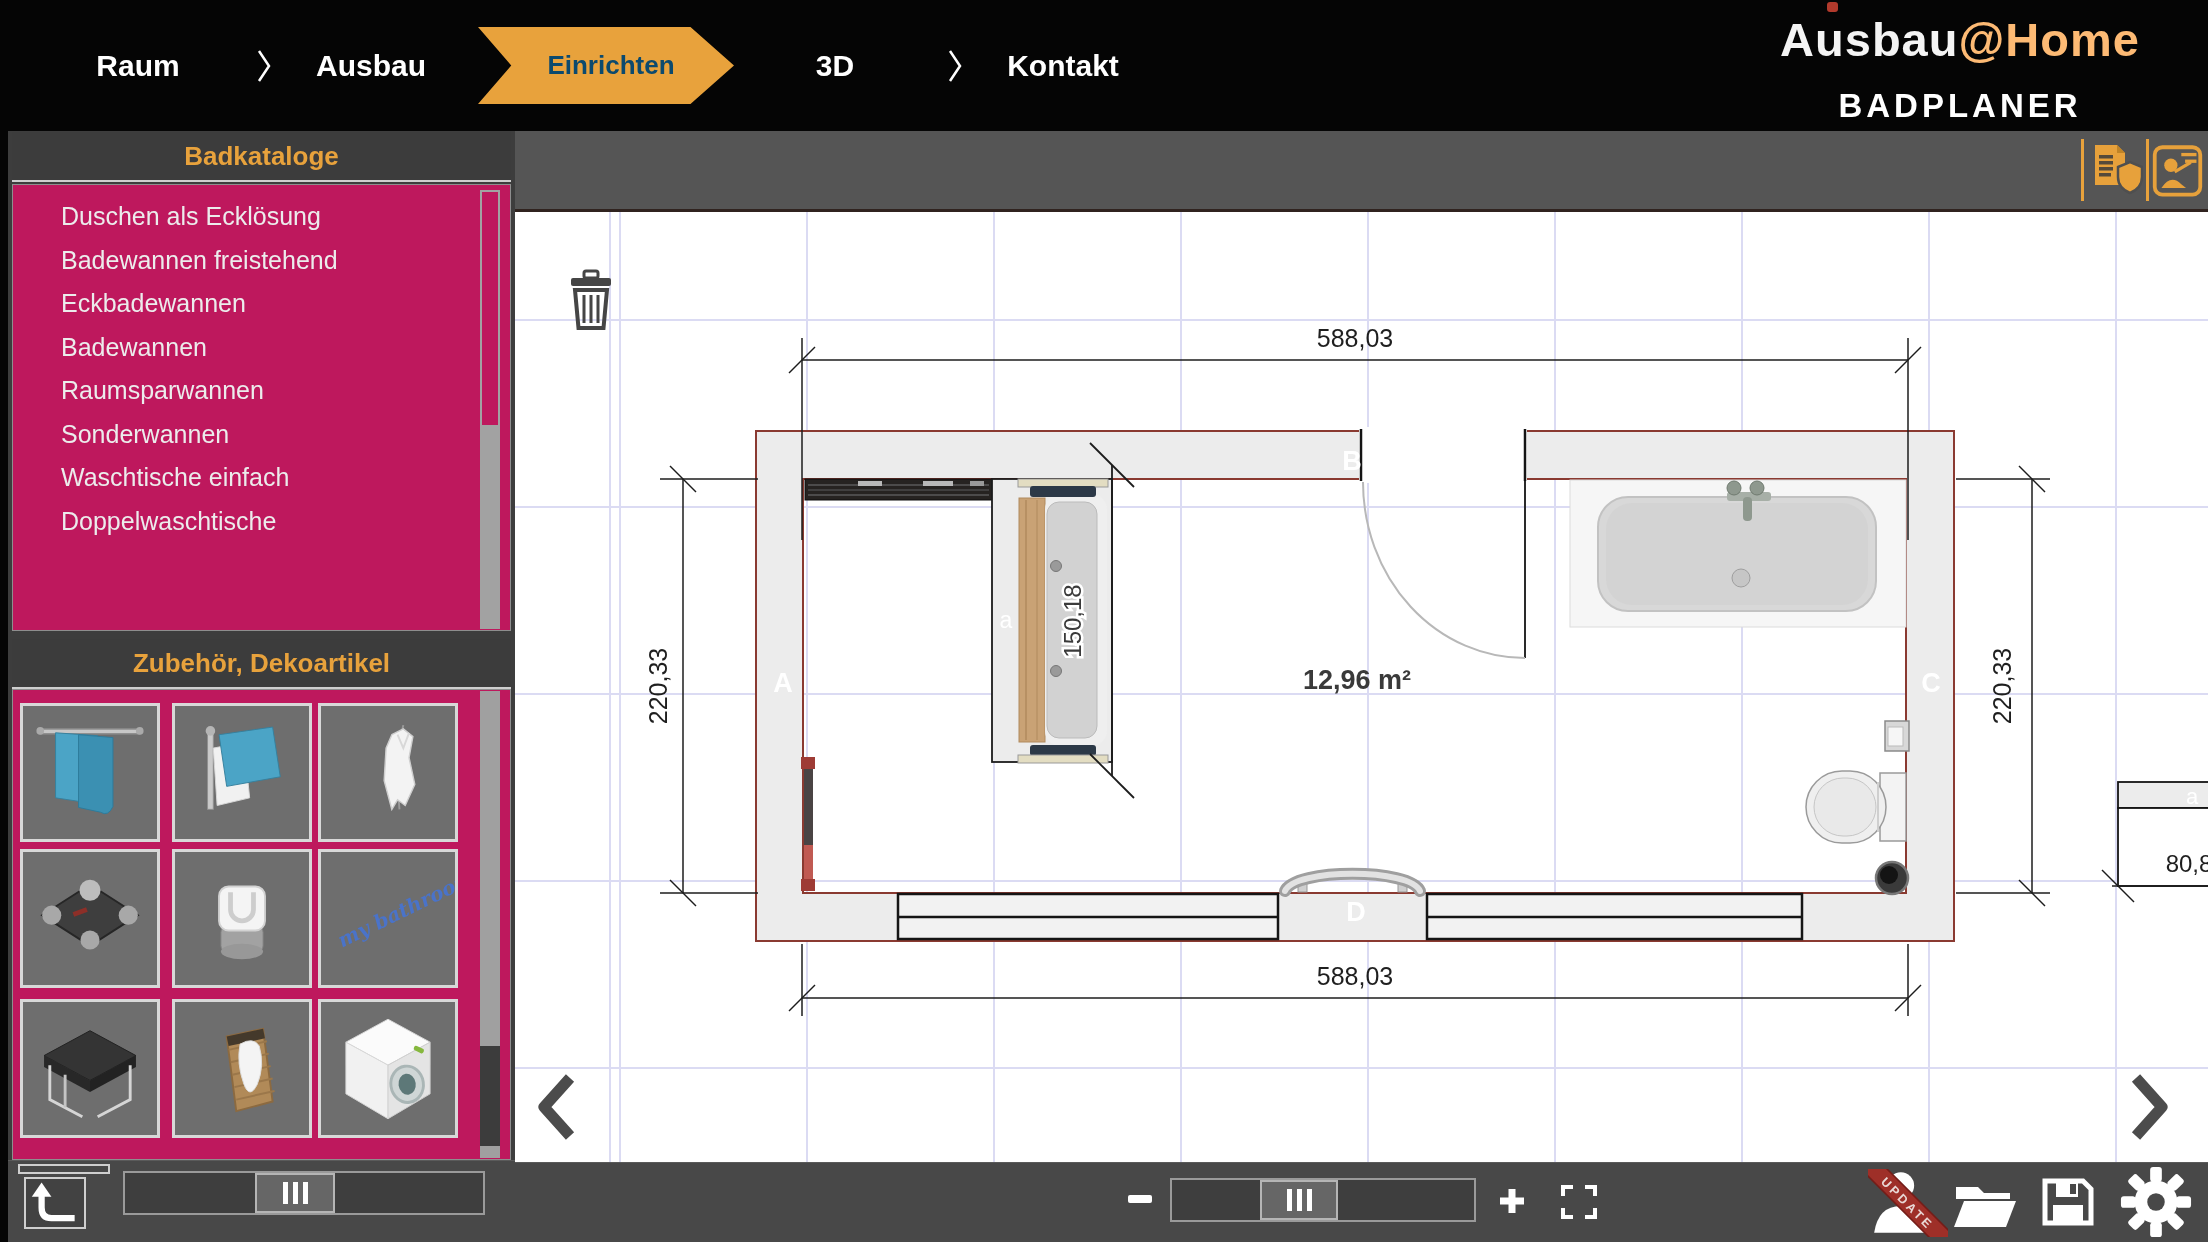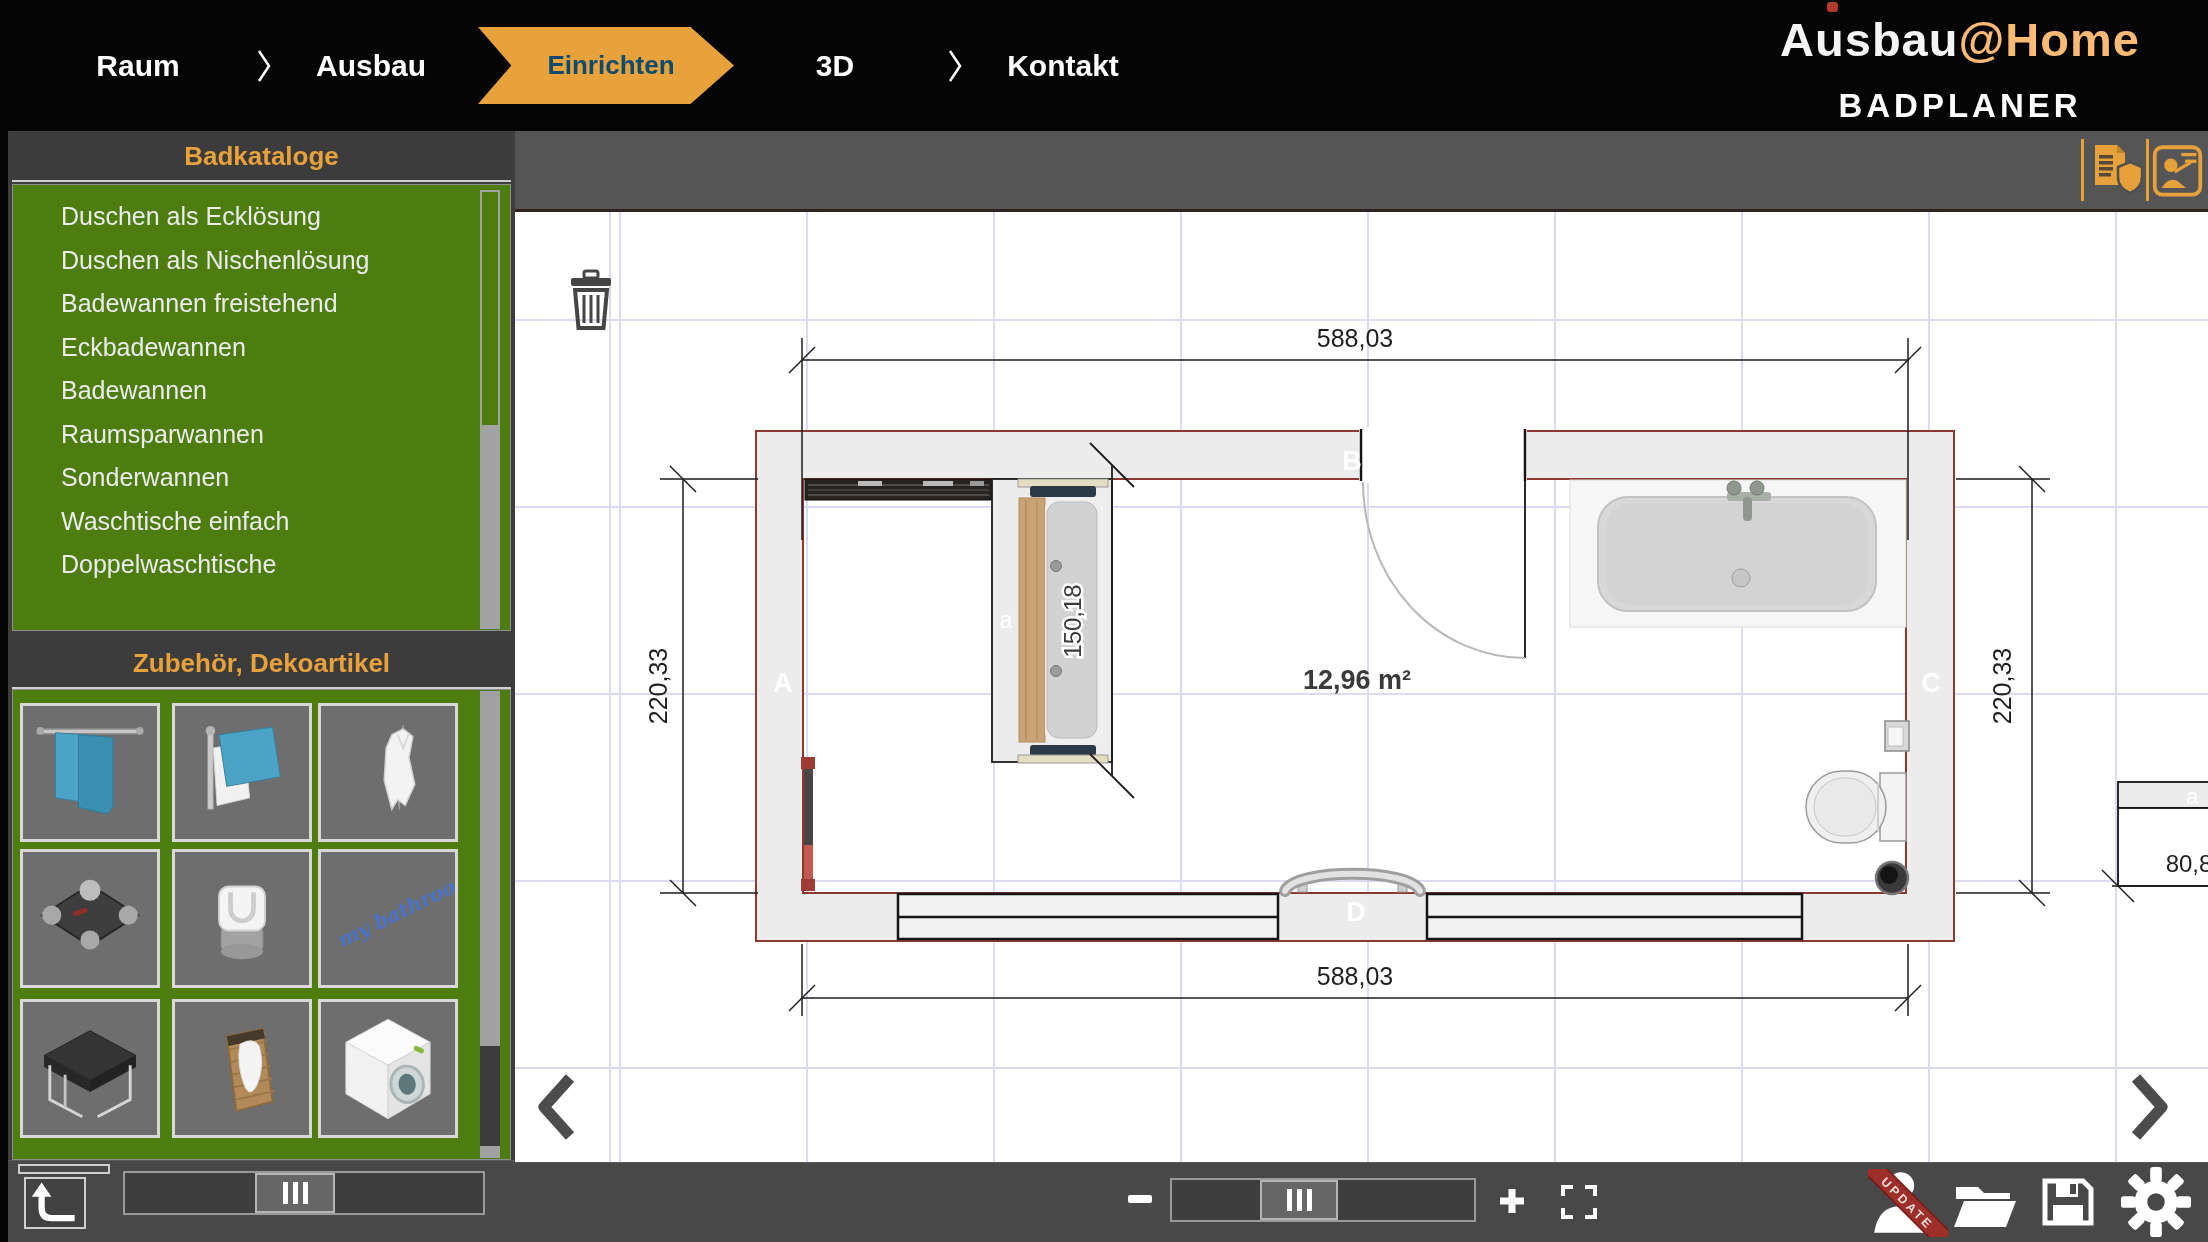--- a/index.html
+++ b/index.html
@@ -17,21 +17,21 @@
   .logo{position:absolute;left:1750px;top:12px;width:420px;text-align:center;}
   .logo .line1{font-size:47px;font-weight:bold;letter-spacing:1px;}
   .logo .w{color:#f4f4f4;} .logo .o{color:#fdba74;}
   .logo .line2{font-size:33px;font-weight:bold;color:#fff;letter-spacing:4px;margin-top:20px;}
   .reddot{position:absolute;right:2px;top:2px;width:11px;height:10px;background:#b23a2c;border-radius:3px;}
   
   .sidebar{position:absolute;left:8px;top:131px;width:507px;height:1111px;background:#3d3d3d;z-index:5;}
   .panel-header{position:absolute;left:4px;width:499px;height:48px;background:#3c3c3c;
                 border-bottom:2px solid #cfcfcf;color:#e8a23c;font-size:26px;font-weight:bold;
                 text-align:center;line-height:48px;}
-  .panel{position:absolute;left:4px;width:499px;background:#4d7c0f;border:1px solid #8e8e8e;box-sizing:border-box;}
+  .panel{position:absolute;left:4px;width:499px;background:#be185d;border:1px solid #8e8e8e;box-sizing:border-box;}
   .cat-list{list-style:none;margin:0;padding:10px 0 0 48px;}
   .cat-list li{color:#ececec;font-size:25px;line-height:43.5px;white-space:nowrap;cursor:pointer;}
   .sb-track{position:absolute;width:20px;border:2px solid #a2a2a2;box-sizing:border-box;}
   .sb-thumb{position:absolute;width:20px;}
   .tile{position:absolute;width:140px;height:139px;background:#6e6e6e;border:3px solid #d8d8d8;
         box-sizing:border-box;cursor:pointer;}
   .tile svg{width:100%;height:100%;display:block;}
   .sb-bottom{position:absolute;left:0;top:1029px;width:507px;height:82px;background:#484848;border-top:1px solid #5a5a5a;}
   .undo-btn{position:absolute;left:16px;top:16px;width:62px;height:52px;background:#424242;
             border:2px solid #cfcfcf;box-sizing:border-box;display:flex;align-items:center;justify-content:center;cursor:pointer;}
@@ -80,21 +80,20 @@
     <div class="line2">BADPLANER</div>
   </div>
   <div class="reddot"></div>
 </header>
 
 <aside class="sidebar">
   <div class="panel-header" style="top:1px">Badkataloge</div>
   <div class="panel" style="top:53px;height:447px">
     <ul class="cat-list">
       <li>Duschen als Ecklösung</li>
-      <li>Duschen als Nischenlösung</li>
       <li>Badewannen freistehend</li>
       <li>Eckbadewannen</li>
       <li>Badewannen</li>
       <li>Raumsparwannen</li>
       <li>Sonderwannen</li>
       <li>Waschtische einfach</li>
       <li>Doppelwaschtische</li>
     </ul>
   </div>
   <div class="sb-track" style="left:472px;top:59px;height:439px"></div>

